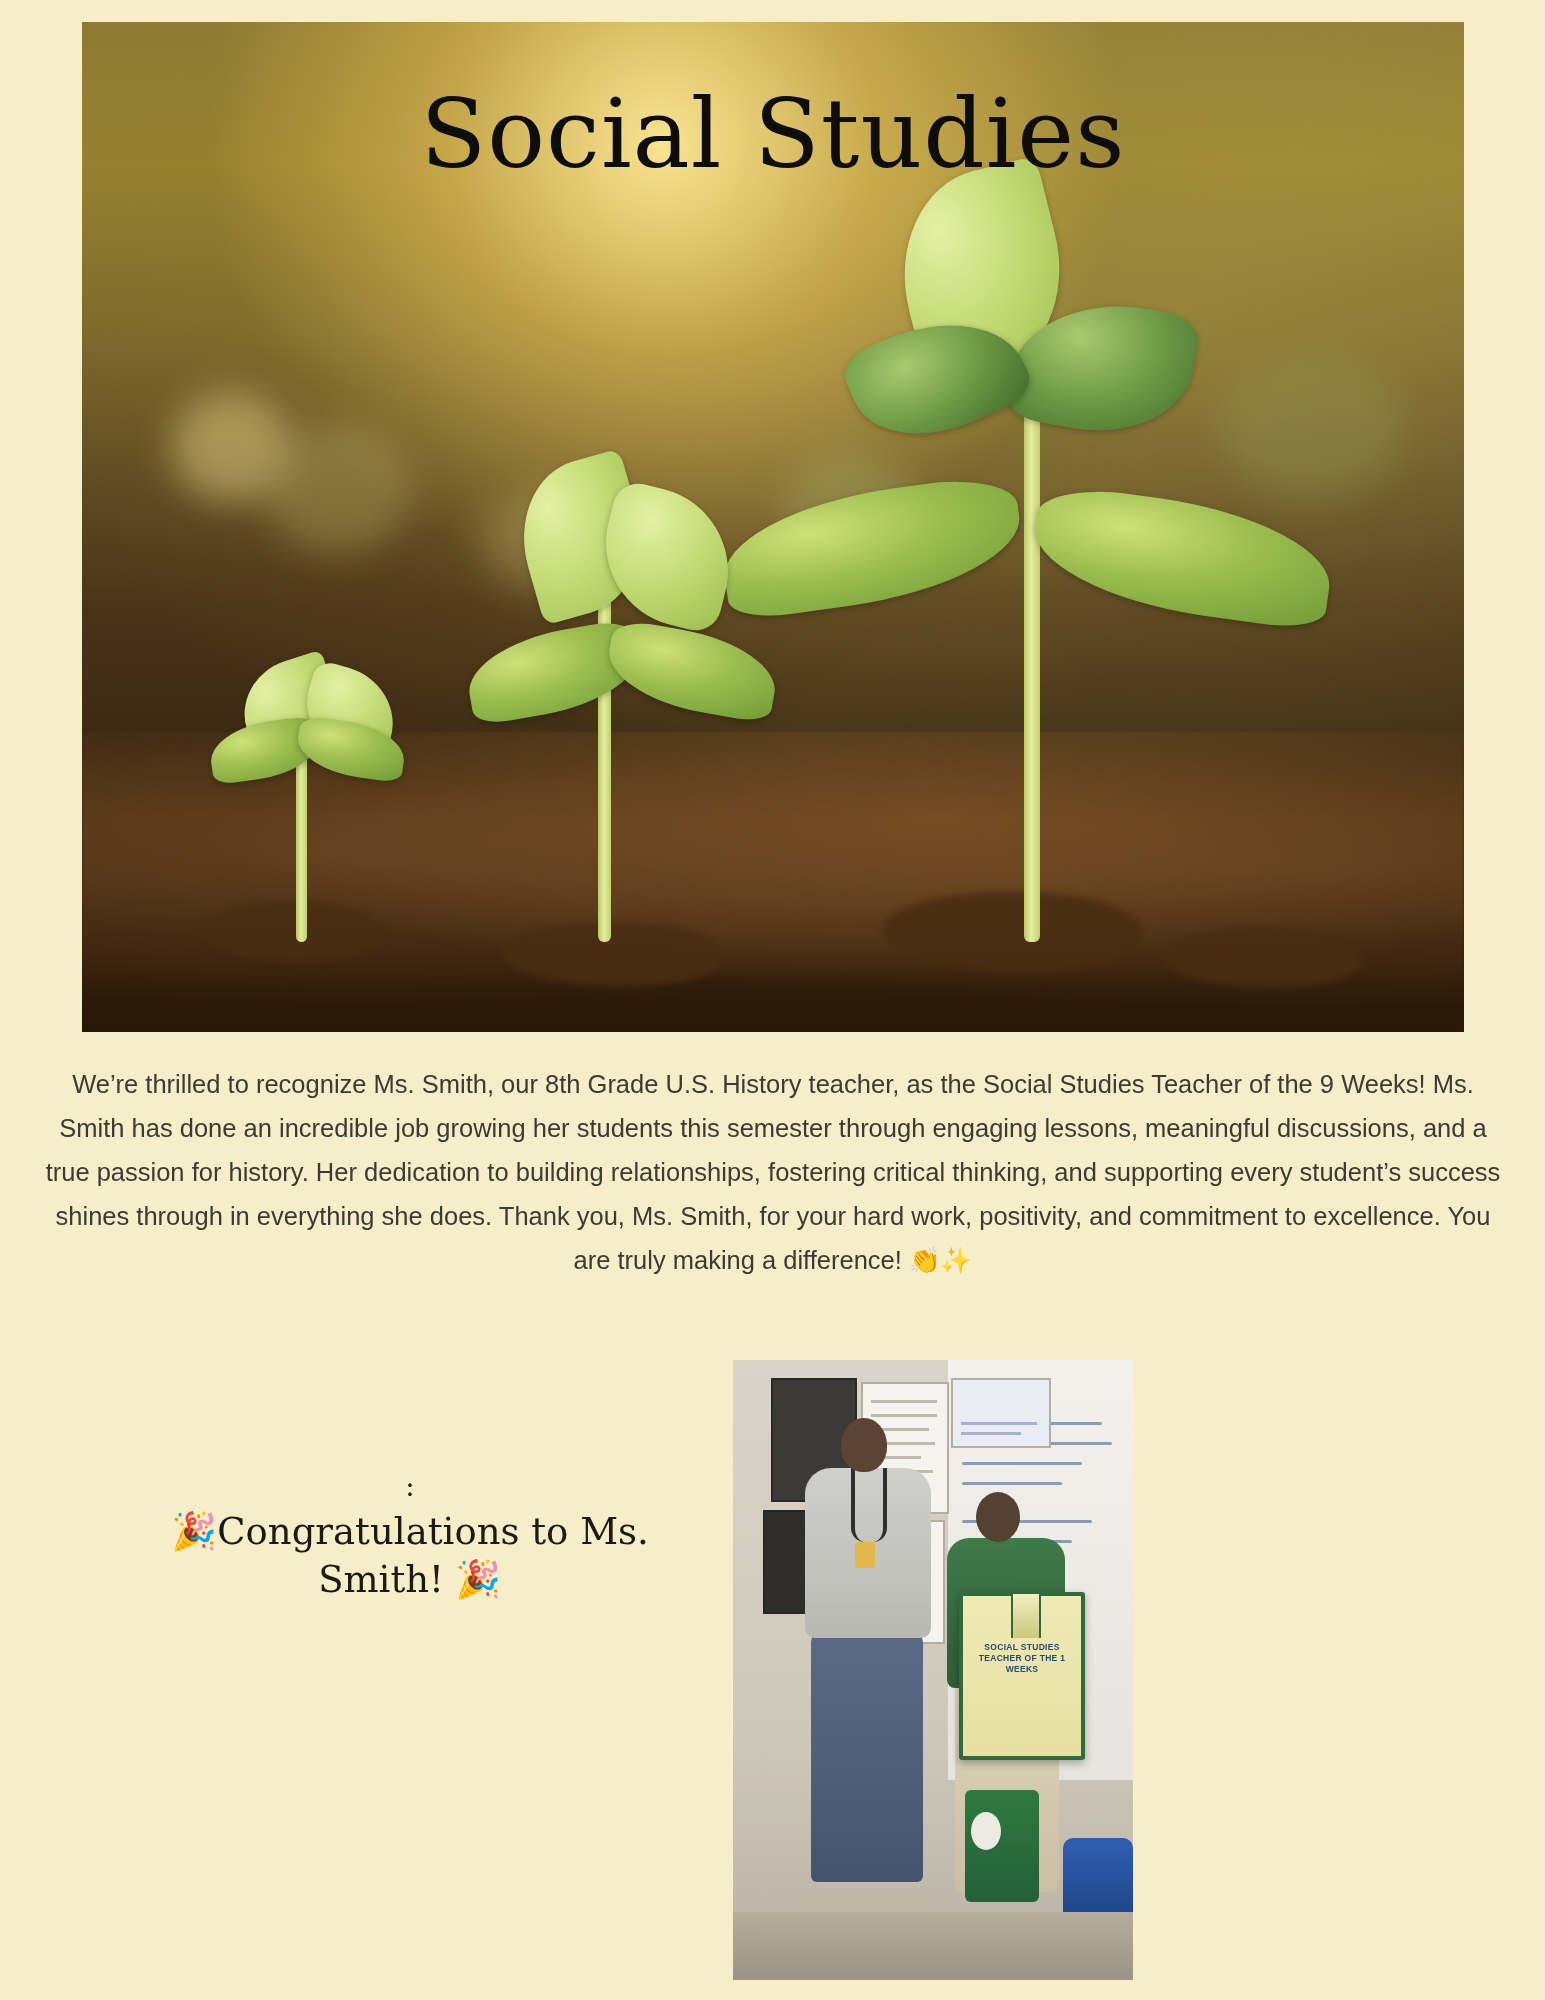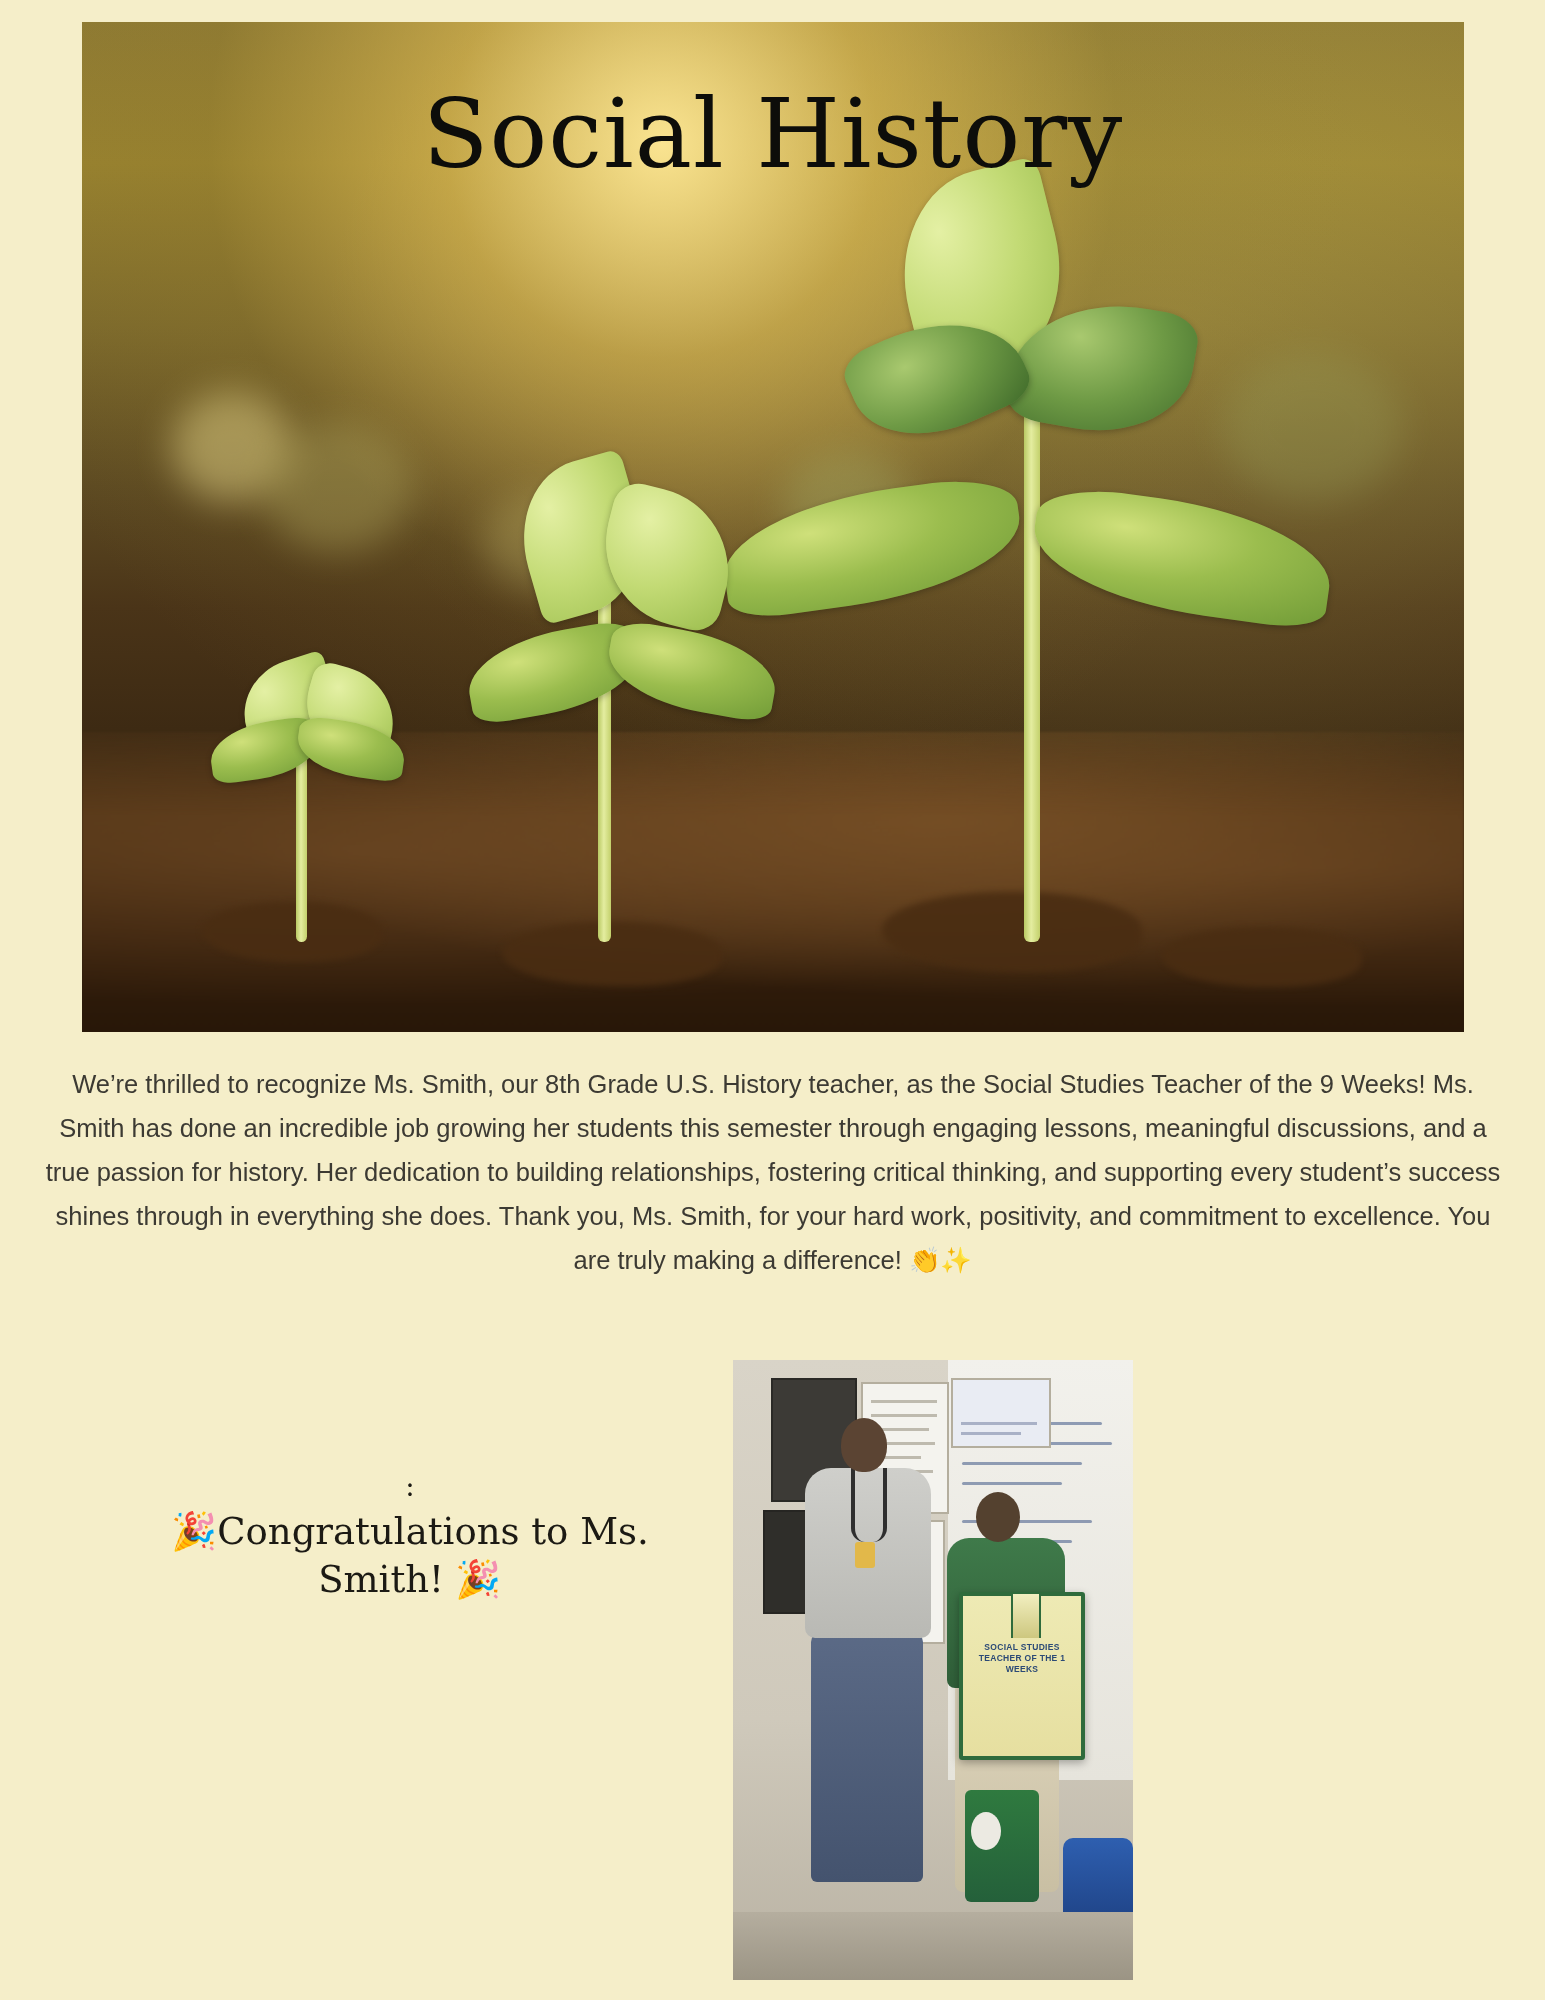--- a/index.html
+++ b/index.html
@@ -298,21 +298,21 @@
       <div class="leaf" style="left:385px;top:610px;width:175px;height:80px;transform:rotate(-10deg);border-radius:60% 25% 60% 20%;"></div>
       <div class="leaf" style="left:525px;top:610px;width:170px;height:78px;transform:rotate(10deg);border-radius:25% 60% 20% 60%;"></div>
 
       <div class="stem" style="left:214px;top:700px;width:11px;height:220px;"></div>
       <div class="leaf bright" style="left:160px;top:640px;width:95px;height:90px;transform:rotate(-18deg);"></div>
       <div class="leaf bright" style="left:222px;top:648px;width:92px;height:86px;transform:rotate(16deg);border-radius:20% 65% 20% 65%;"></div>
       <div class="leaf" style="left:128px;top:700px;width:110px;height:56px;transform:rotate(-8deg);border-radius:60% 25% 60% 20%;"></div>
       <div class="leaf" style="left:215px;top:700px;width:108px;height:54px;transform:rotate(8deg);border-radius:25% 60% 20% 60%;"></div>
     </div>
 
-    <div class="hero-title">Social History</div>
+    <div class="hero-title">Social Studies</div>
   </div>
 
   <div class="body-text">We’re thrilled to recognize Ms. Smith, our 8th Grade U.S. History teacher, as the Social Studies Teacher of the 9 Weeks! Ms. Smith has done an incredible job growing her students this semester through engaging lessons, meaningful discussions, and a true passion for history. Her dedication to building relationships, fostering critical thinking, and supporting every student’s success shines through in everything she does. Thank you, Ms. Smith, for your hard work, positivity, and commitment to excellence. You are truly making a difference! 👏✨</div>
 
   <div class="congrats">
     <span class="colon">:</span>
     <span>🎉Congratulations to Ms. Smith! 🎉</span>
   </div>
 
   <div class="photo">

